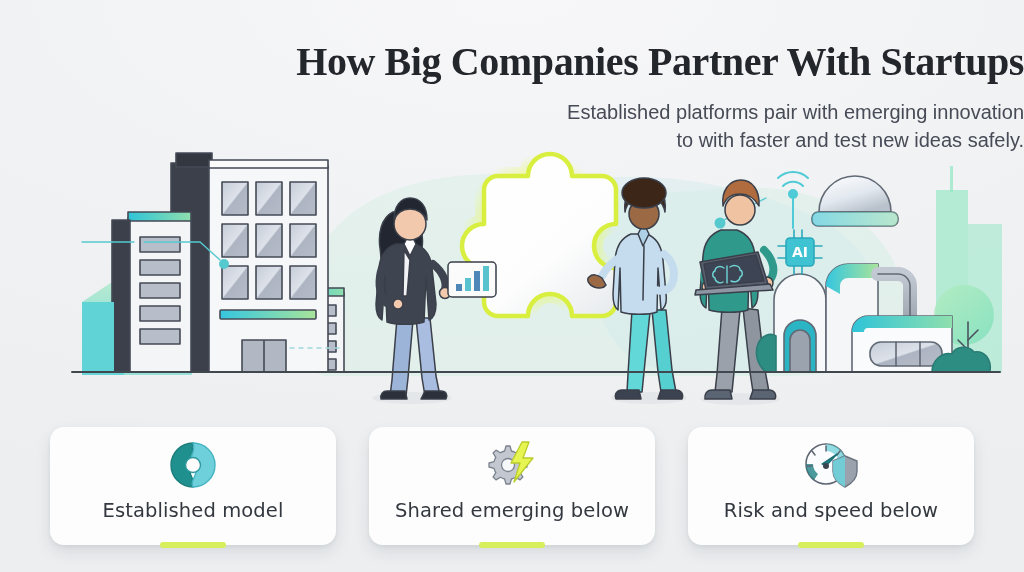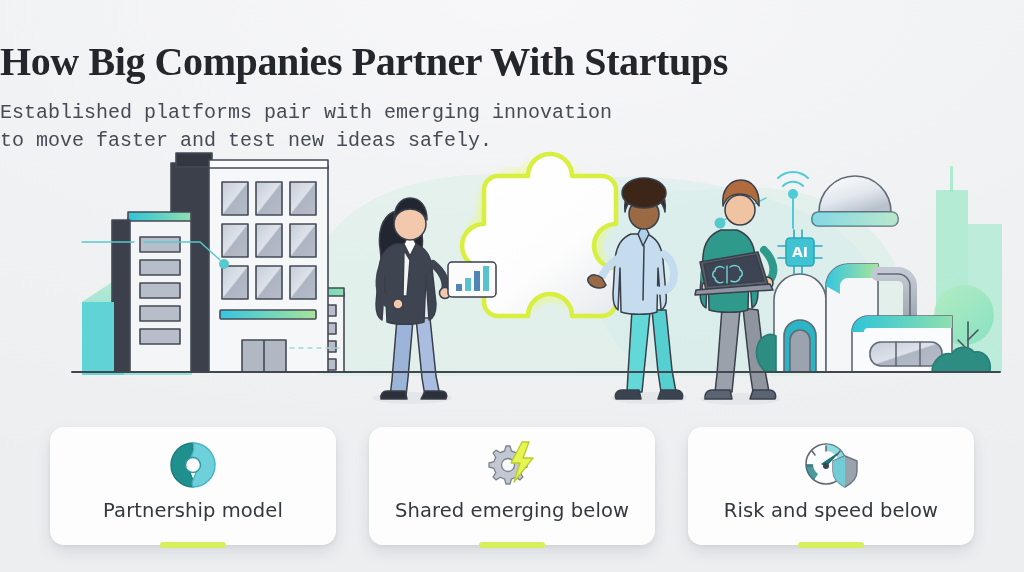--- a/index.html
+++ b/index.html
@@ -10,31 +10,31 @@
     font-family:"Liberation Sans", sans-serif;
   }
   .poster{
     position:relative;width:1024px;height:572px;
     background:
       radial-gradient(120% 90% at 50% 0%, #f7f7f9 0%, #f1f2f4 45%, #eceef0 100%);
     overflow:hidden;
   }
 
   
-  .header{position:absolute;left:0;top:0;width:1024px;text-align:left;}
+  .header{position:absolute;left:0;top:0;width:1024px;text-align:right;}
   .title{
     margin:0;padding-top:38px;
     font-family:"Liberation Serif", serif;
     font-weight:bold;
     font-size:40px;letter-spacing:-0.4px;
     color:#23262b;
   }
   .subtitle{
     margin:14px 0 0 0;
-    font-family:Liberation Mono, monospace;
+    font-family:Liberation Sans, sans-serif;
     font-size:20px;line-height:1.38;
     color:#464b56;
   }
 
   
   .stage{position:absolute;left:0;top:150px;width:1024px;height:270px;padding-left:24px;}
   .stage svg{display:block;}
 
   
   .cards{
@@ -66,21 +66,21 @@
 </style>
 </head>
 <body>
 
 <div class="poster">
 
   <div class="header">
     <h1 class="title">How Big Companies Partner With Startups</h1>
     <p class="subtitle">
       <span>Established platforms pair with emerging innovation</span><br>
-      <span>to move faster and test new ideas safely.</span>
+      <span>to with faster and test new ideas safely.</span>
     </p>
   </div>
 
   <div class="stage">
     <svg width="1024" height="270" viewBox="0 0 1024 270" xmlns="http://www.w3.org/2000/svg">
       <defs>
         <linearGradient id="gMint" x1="0" y1="0" x2="0" y2="1">
           <stop offset="0%" stop-color="#bdecd0"></stop>
           <stop offset="100%" stop-color="#5fd3d6"></stop>
         </linearGradient>
@@ -361,21 +361,21 @@
   <div class="cards">
 
     <div class="card">
       <div class="card-icon">
         <svg width="50" height="50" viewBox="0 0 50 50" xmlns="http://www.w3.org/2000/svg">
           <path d="M25 3 a22 22 0 0 0 0 44 c3 -7 -3 -9 -3 -16 c0 -6 5 -7 5 -12 c0 -5 -5 -8 -2 -16 Z" fill="#20908f" stroke="#1b7d7c" stroke-width="1.4"></path>
           <path d="M25 3 a22 22 0 0 1 0 44 c-3 -7 3 -9 3 -16 c0 -6 -5 -7 -5 -12 c0 -5 5 -8 2 -16 Z" fill="#6ed0da" stroke="#46b4c2" stroke-width="1.4"></path>
           <circle cx="25" cy="25" r="7.5" fill="#fdfdfd" stroke="#2f9aa0" stroke-width="1.4"></circle>
         </svg>
       </div>
-      <div class="card-label">Partnership model</div>
+      <div class="card-label">Established model</div>
       <div class="card-accent"></div>
     </div>
 
     <div class="card">
       <div class="card-icon">
         <svg width="56" height="50" viewBox="0 0 56 50" xmlns="http://www.w3.org/2000/svg">
           <g transform="translate(3,6)">
             <path d="M19 0 l4 0 l1.4 5 a14 14 0 0 1 4.2 1.8 l4.4 -2.7 l2.9 2.9 l-2.7 4.4
                      a14 14 0 0 1 1.8 4.2 l5 1.4 l0 4 l-5 1.4 a14 14 0 0 1 -1.8 4.2 l2.7 4.4
                      l-2.9 2.9 l-4.4 -2.7 a14 14 0 0 1 -4.2 1.8 l-1.4 5 l-4 0 l-1.4 -5

